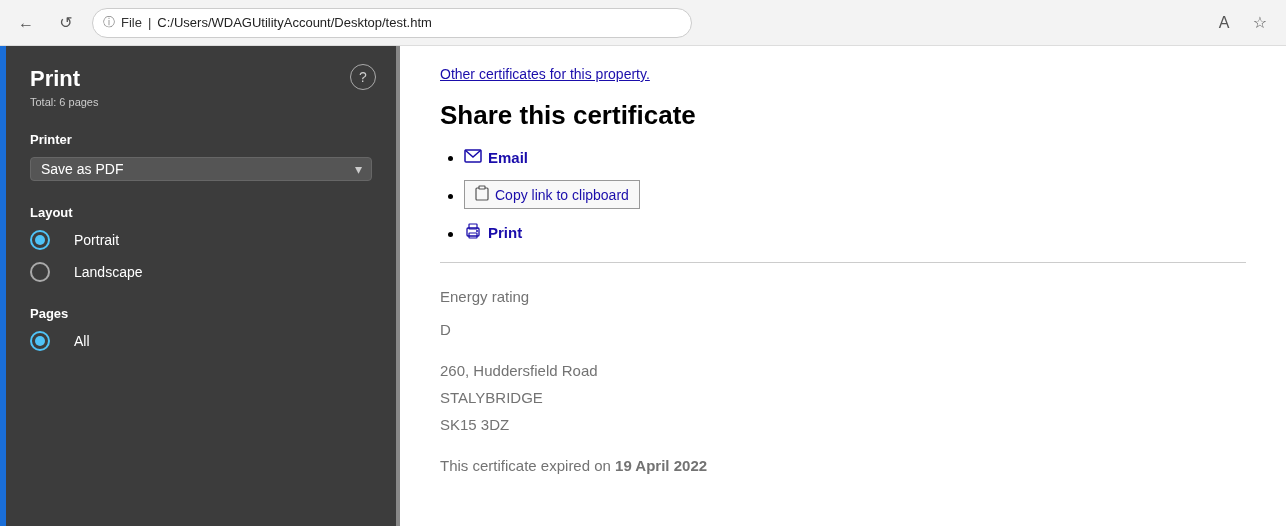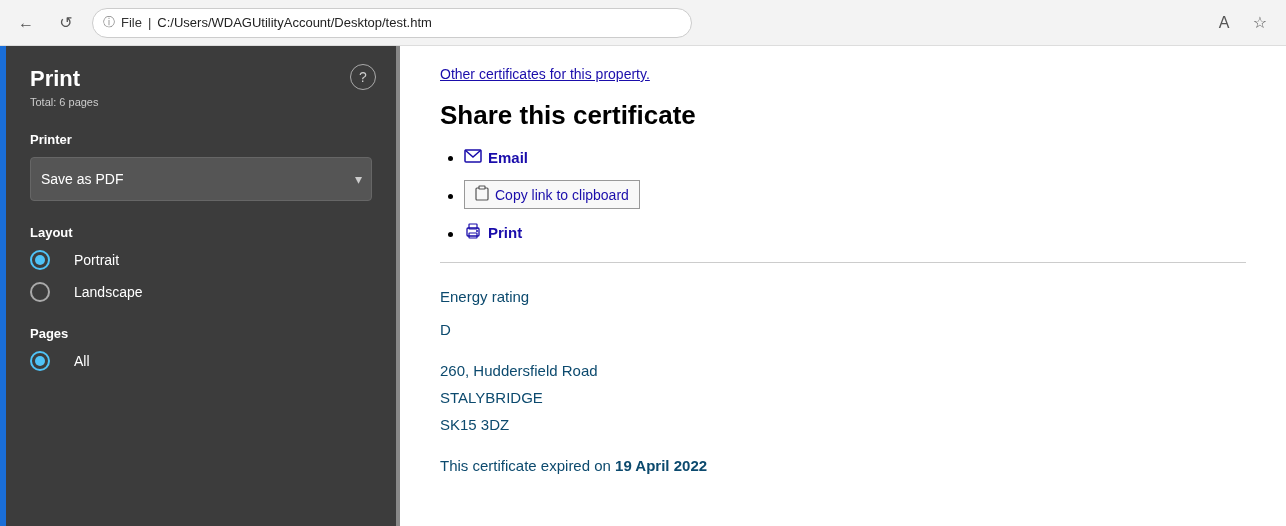--- a/index.html
+++ b/index.html
@@ -92,21 +92,21 @@
       font-weight: bold;
       color: #fff;
       margin-bottom: 10px;
     }
     .printer-select-wrapper {
       position: relative;
       margin-bottom: 24px;
     }
     .printer-select {
       width: 100%;
-      height: 44px;
+      height: 24px;
       background: #555;
       color: #fff;
       border: 1px solid #666;
       border-radius: 4px;
       font-size: 14px;
       padding: 0 30px 0 10px;
       appearance: none;
       cursor: pointer;
     }
     .select-arrow {
@@ -204,21 +204,21 @@
       font-size: 14px;
       color: #1a0dab;
       cursor: pointer;
       font-family: Arial, sans-serif;
     }
     .divider {
       border: none;
       border-top: 1px solid #ccc;
       margin: 20px 0;
     }
-    .energy-section { font-size: 15px; color: #0c4a6e; line-height: 1.8; }
+    .energy-section { font-size: 15px; color: #737373; line-height: 1.8; }
     .energy-label { margin-bottom: 6px; }
     .energy-rating { margin-bottom: 14px; font-size: 15px; }
     .address-block { margin-bottom: 14px; font-size: 15px; }
     .expire-text { font-size: 15px; }
     .expire-text strong { font-weight: bold; }
 
     
     .left-edge {
       width: 6px;
       background: #1a6ed8;

